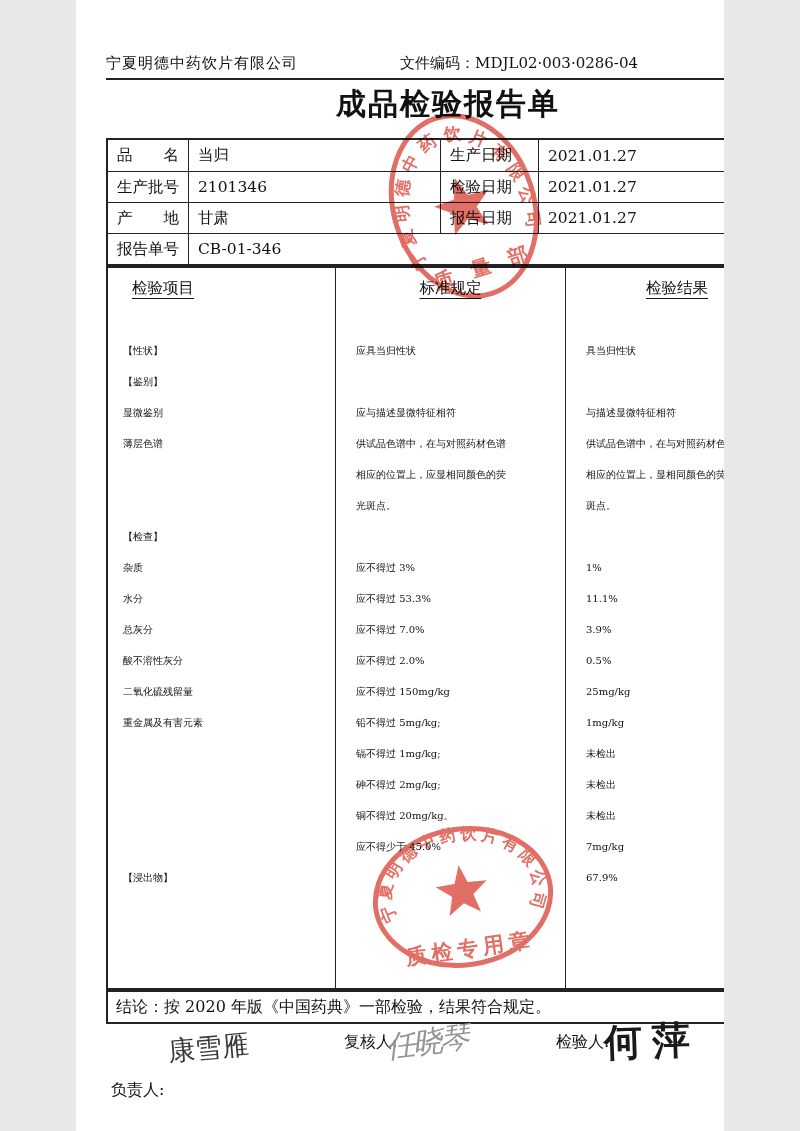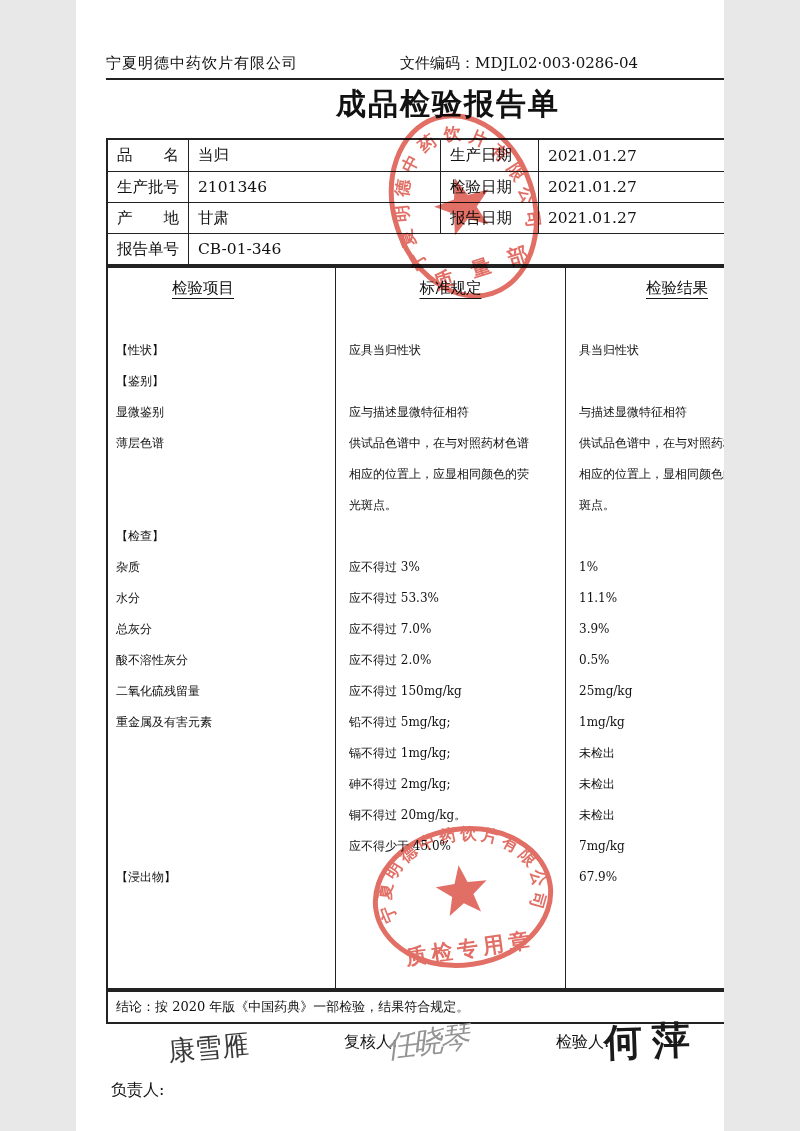--- a/index.html
+++ b/index.html
@@ -29,30 +29,30 @@
   .icell.nt  { border-top:none; }
   .icell.span3 { grid-column:2 / 5; }
   
   #main-table {
     position:absolute; left:30px; top:266px; width:684px; height:724px;
     border:2px solid #222; display:grid; grid-template-columns:227px 230px 1fr;
   }
   .mcol { padding-top:5px; overflow:hidden; }
   .mcol + .mcol { border-left:1.5px solid #222; }
   .mhead { height:31px; line-height:31px; font-size:15.5px; }
-  .mcol-item .mhead { padding-left:24px;margin-left:40px; }
+  .mcol-item .mhead { padding-left:24px; }
   .mcol-std .mhead, .mcol-res .mhead { text-align:center; }
   .ul { text-decoration:underline; text-underline-offset:5px; text-decoration-thickness:1px; }
-  .line { height:31px; line-height:31px; font-size:12px; white-space:nowrap; padding-left:13px; }
+  .line { height:31px; line-height:31px; font-size:10px; white-space:nowrap; padding-left:13px;margin-left:7px; }
   .mcol-item .line { padding-left:8px; }
   .line.first { margin-top:31px; }
   
   #conclusion {
     position:absolute; left:30px; top:990px; width:684px; height:34px;
-    border:2px solid #222; line-height:30px; font-size:13px; padding-left:8px;
+    border:2px solid #222; line-height:30px; font-size:16px; padding-left:8px;
     white-space:nowrap;
   }
   
   .sig-label { position:absolute; font-size:16px; white-space:nowrap; }
   #sig-l1 { left:35px;  top:1032px;margin-top:48px; }
   #sig-l2 { left:268px; top:1032px; }
   #sig-l3 { left:480px; top:1032px; }
   .sig-name { position:absolute; white-space:nowrap; }
   #sig-n1 { left:92px;  top:1030px; font-size:27px; color:#3a3a3a;
             transform:rotate(-5deg); }

